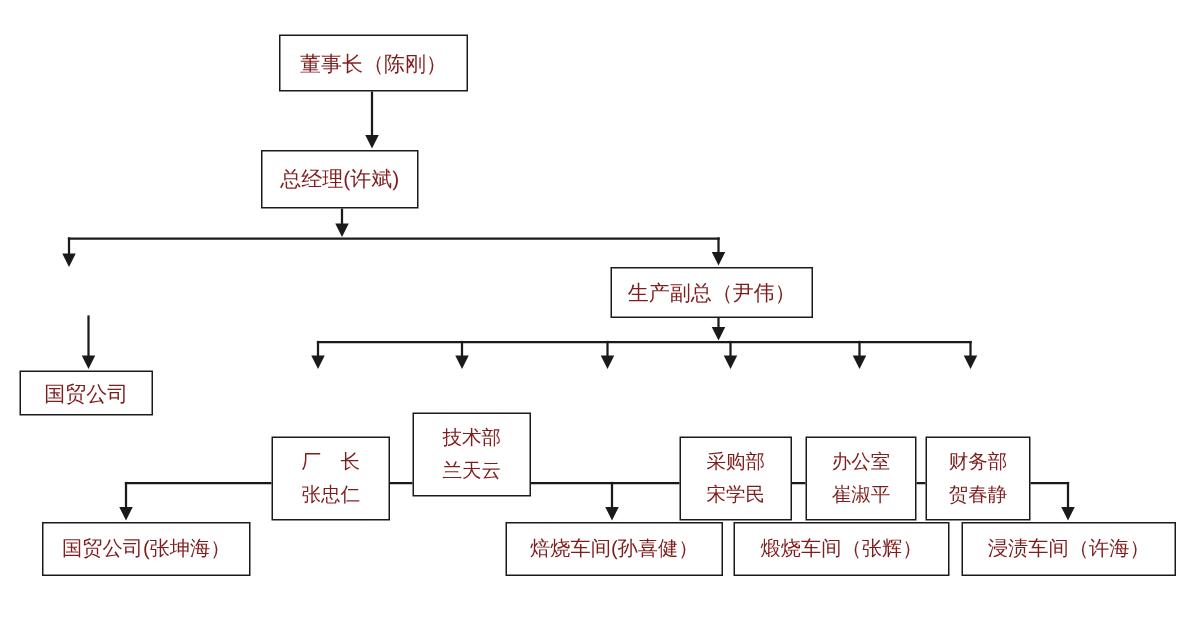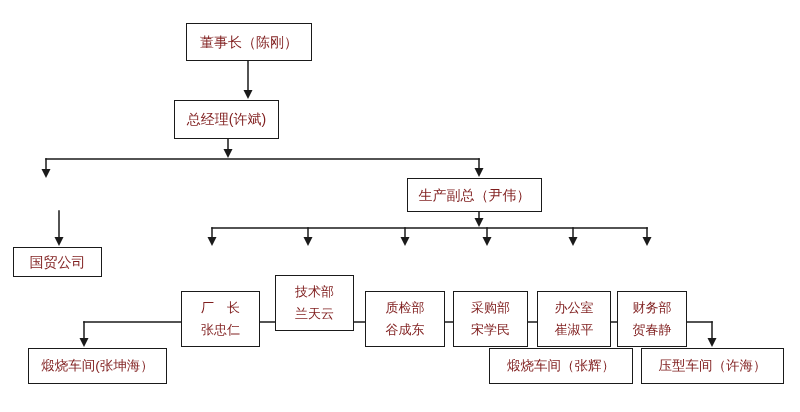--- a/index.html
+++ b/index.html
@@ -109,34 +109,31 @@
   <div class="box" style="left:13px; top:247px; width:89px; height:30px">国贸公司</div>
 
   <div class="box two-line" style="left:181px; top:247px; width:79px; height:56px">
     <span>厂　长</span>
     <span>张忠仁</span>
   </div>
   <div class="box two-line" style="left:275px; top:231px; width:79px; height:56px">
     <span>技术部</span>
     <span>兰天云</span>
   </div>
-  <div class="box two-line" style="left:365px; top:247px; width:80px; height:56px">
-    <span>质检部</span>
-    <span>谷成东</span>
-  </div>
   <div class="box two-line" style="left:453px; top:247px; width:75px; height:56px">
     <span>采购部</span>
     <span>宋学民</span>
   </div>
   <div class="box two-line" style="left:537px; top:247px; width:74px; height:56px">
     <span>办公室</span>
     <span>崔淑平</span>
   </div>
   <div class="box two-line" style="left:617px; top:247px; width:70px; height:56px">
     <span>财务部</span>
     <span>贺春静</span>
   </div>
 
-  <div class="box small" style="left:28px; top:348px; width:139px; height:36px">煅烧车间(张坤海）</div>
+  <div class="box small" style="left:28px; top:348px; width:139px; height:36px">国贸公司(张坤海）</div>
+  <div class="box small" style="left:337px; top:348px; width:145px; height:36px">焙烧车间(孙喜健）</div>
   <div class="box small" style="left:489px; top:348px; width:144px; height:36px">煅烧车间（张辉）</div>
-  <div class="box small" style="left:641px; top:348px; width:143px; height:36px">压型车间（许海）</div>
+  <div class="box small" style="left:641px; top:348px; width:143px; height:36px">浸渍车间（许海）</div>
 
 </div>
 
 </body></html>

